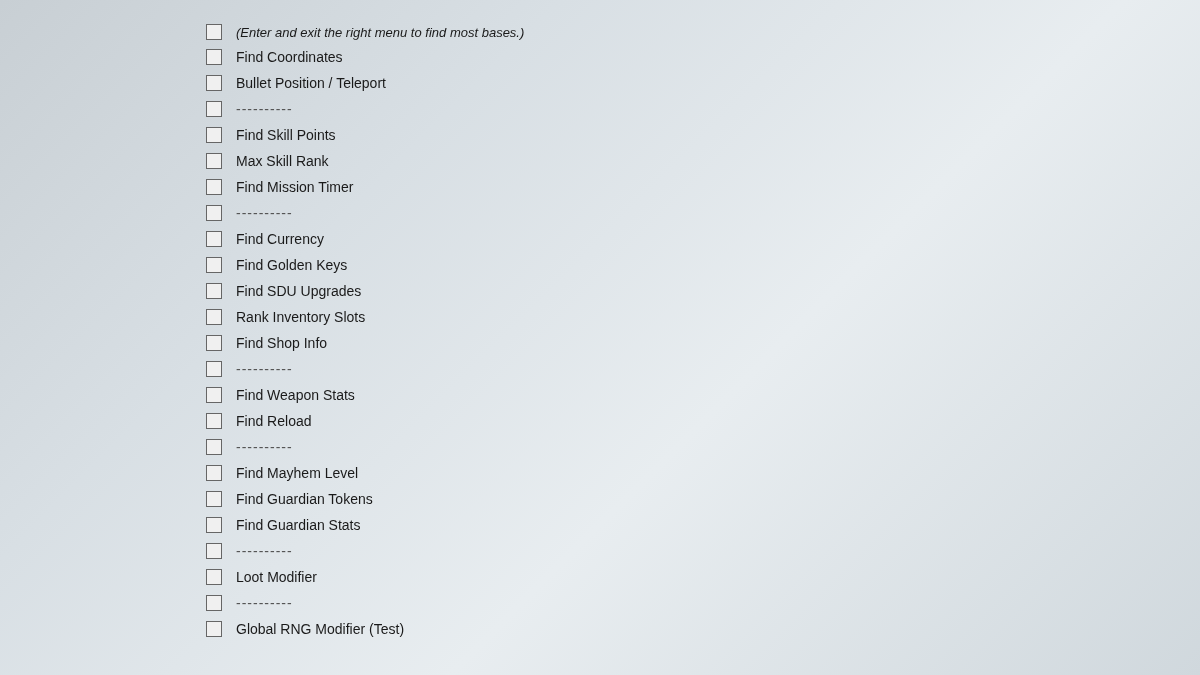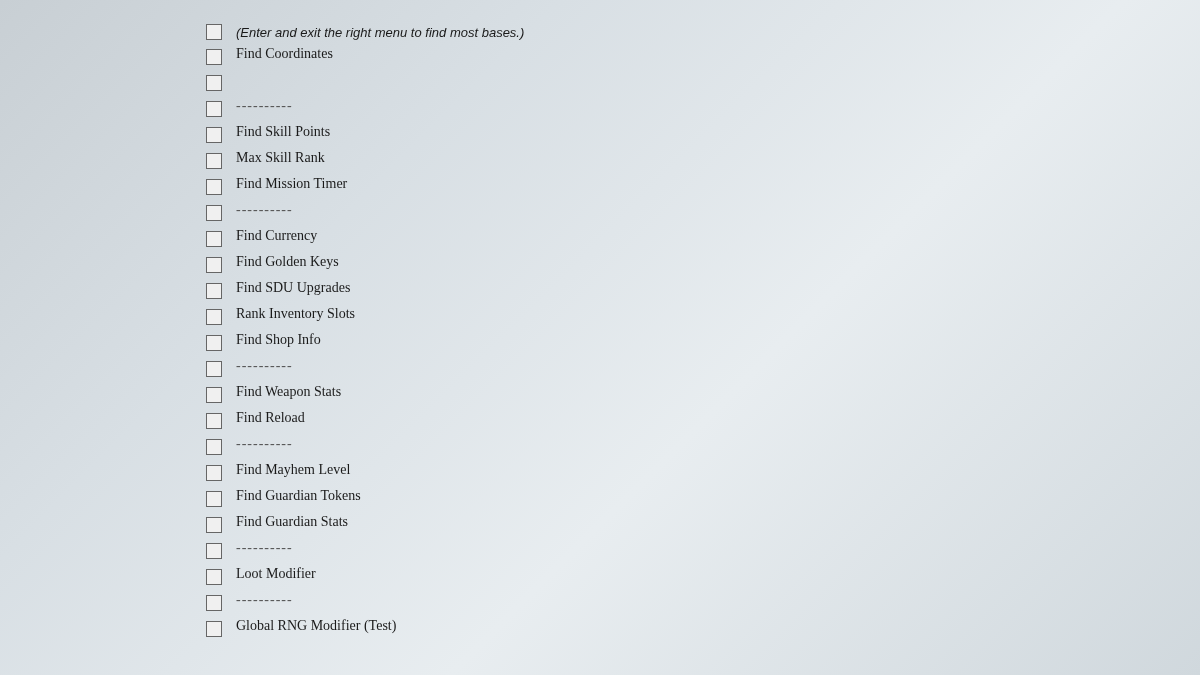--- a/index.html
+++ b/index.html
@@ -19,23 +19,23 @@
 
     .main-container {
       width: 100%;
       height: 100%;
       padding: 20px 20px 8px 200px;
       overflow-y: auto;
     }
 
     .list-row {
       display: flex;
+      align-items: center;
       padding: 2px 0;
       min-height: 26px;
-      font-family: Liberation Serif, serif;
     }
 
     .checkbox-cell {
       width: 28px;
       display: flex;
       align-items: center;
       justify-content: center;
       flex-shrink: 0;
     }
 
@@ -102,20 +102,21 @@
       <div class="checkbox-cell">
         <div class="checkbox"></div>
       </div>
       <span class="label-cell">Find Coordinates</span>
       <span class="script-cell"></span>
       </div>
       <div class="list-row">
       <div class="checkbox-cell">
         <div class="checkbox"></div>
       </div>
+      <span class="label-cell">Bullet Position / Teleport</span>
       <span class="script-cell"></span>
       </div>
       <div class="list-row">
       <div class="checkbox-cell">
         <div class="checkbox"></div>
       </div>
       <span class="label-cell separator">----------</span>
       <span class="script-cell"></span>
     </div>
       <div class="list-row">

